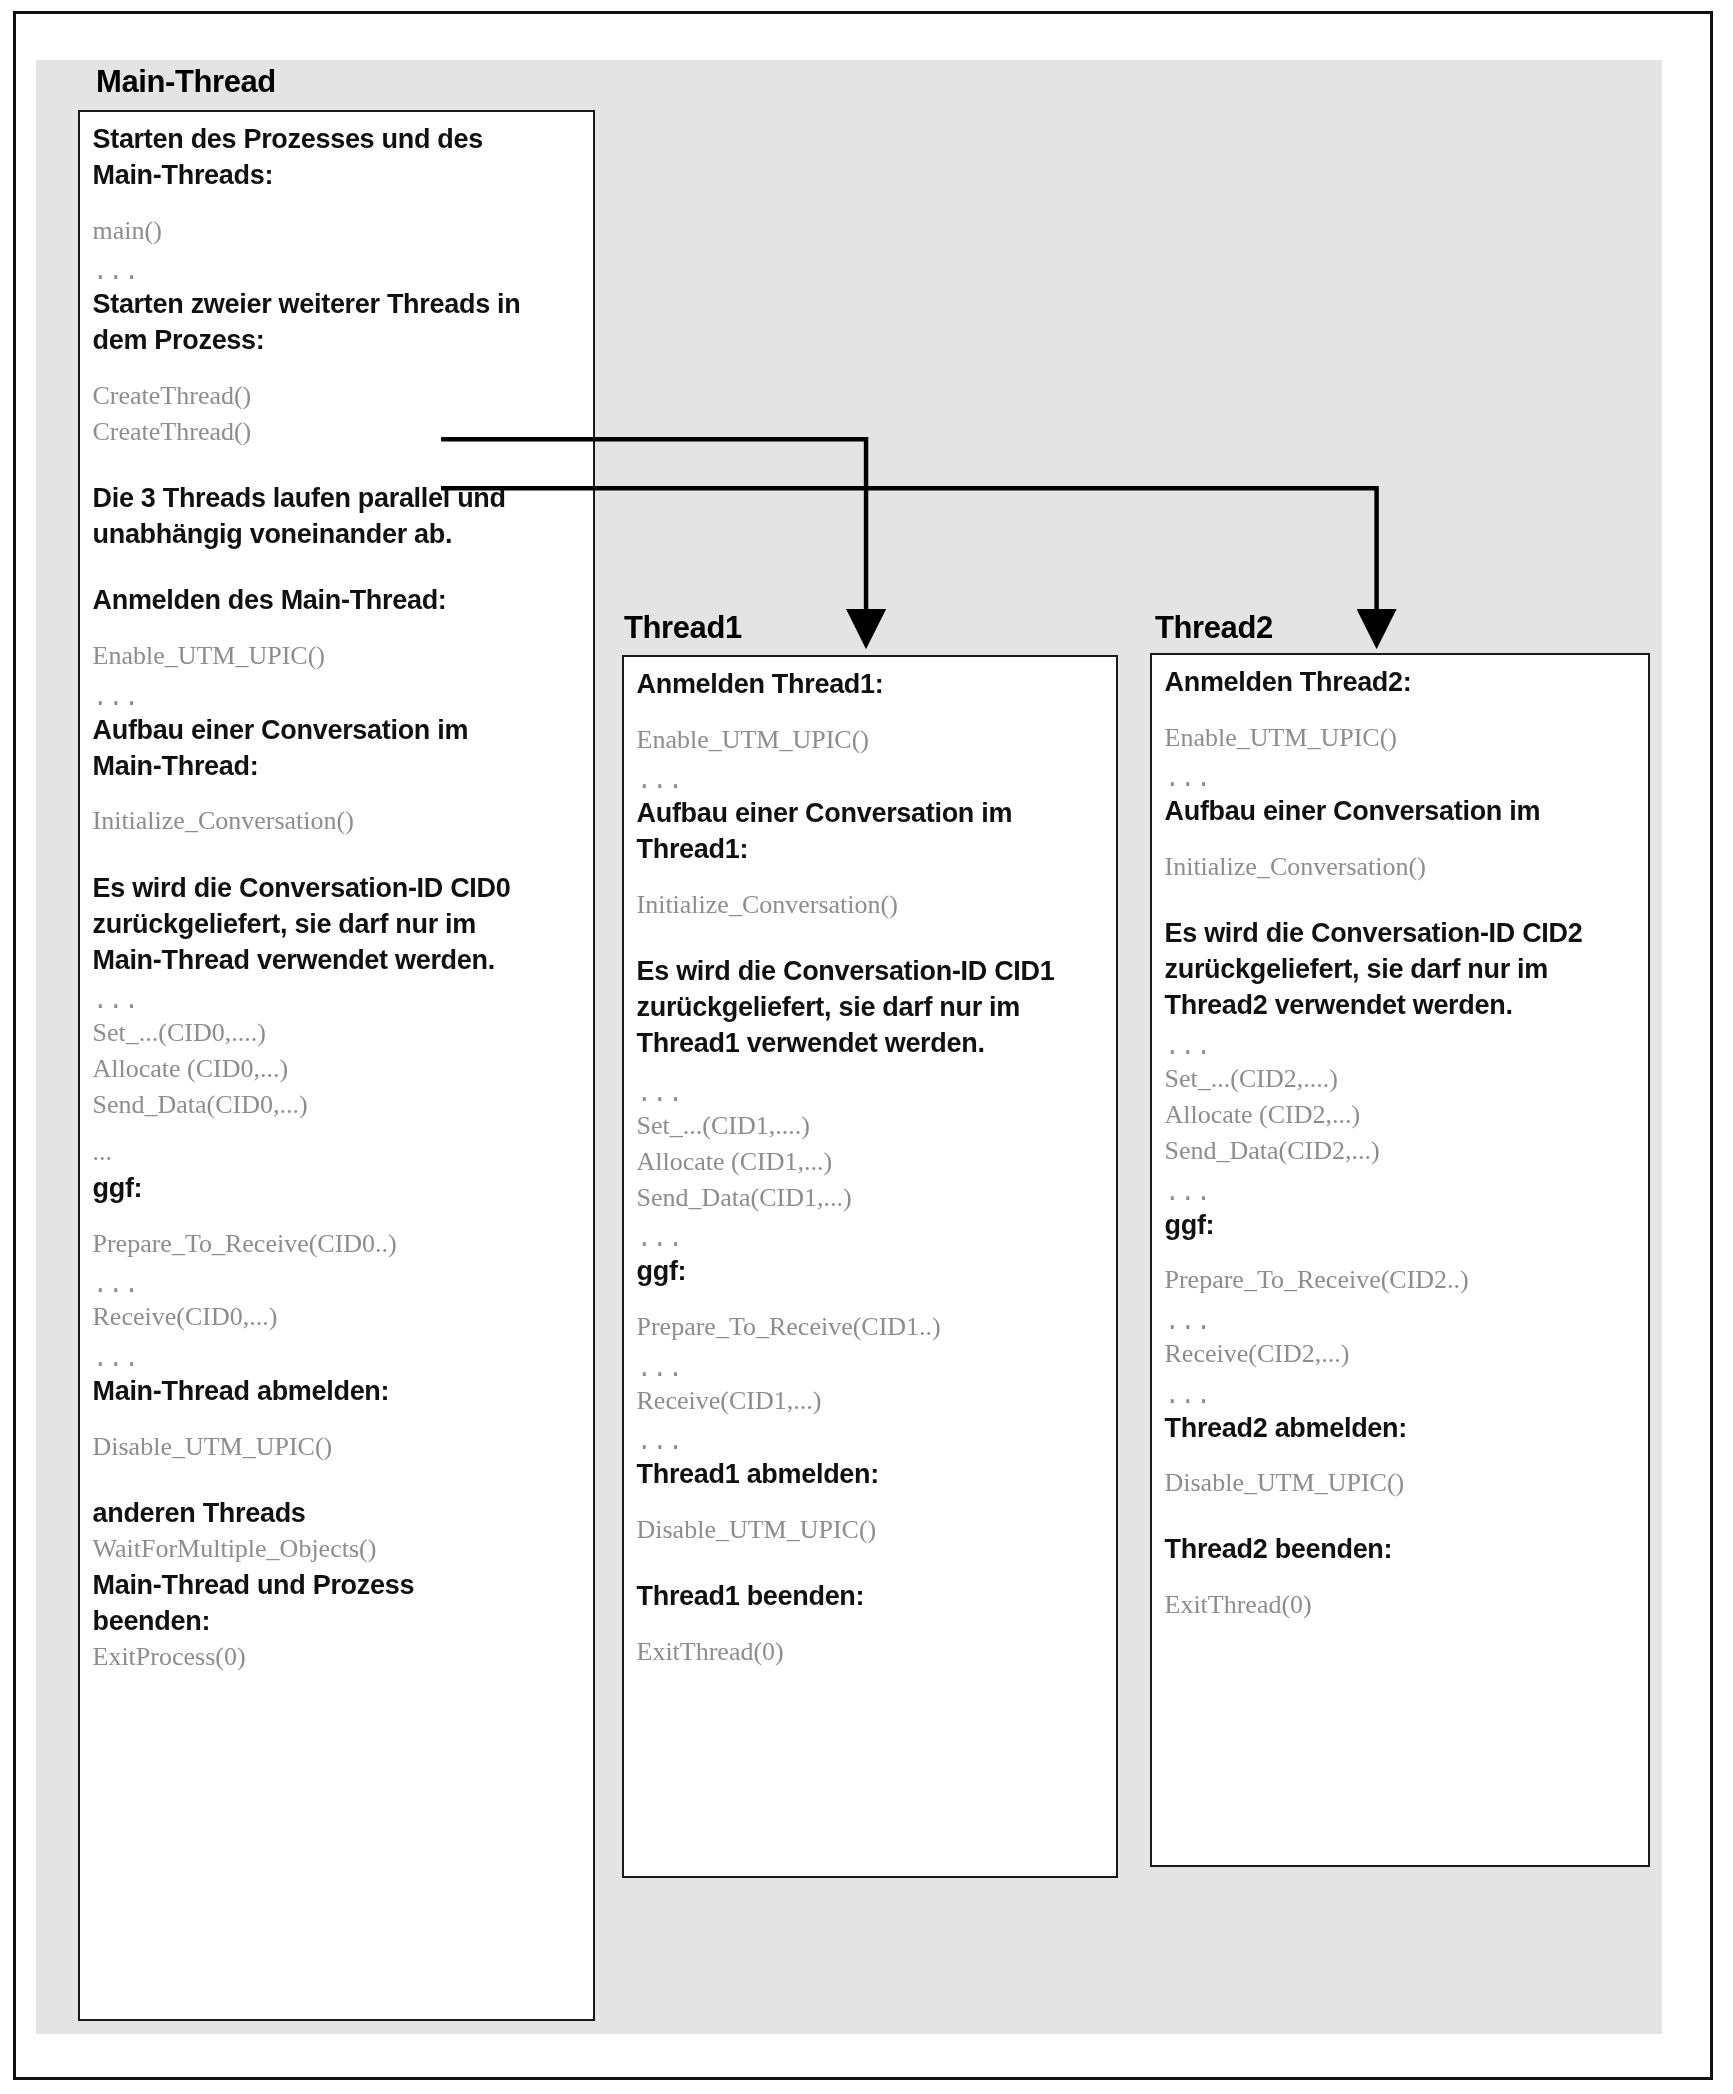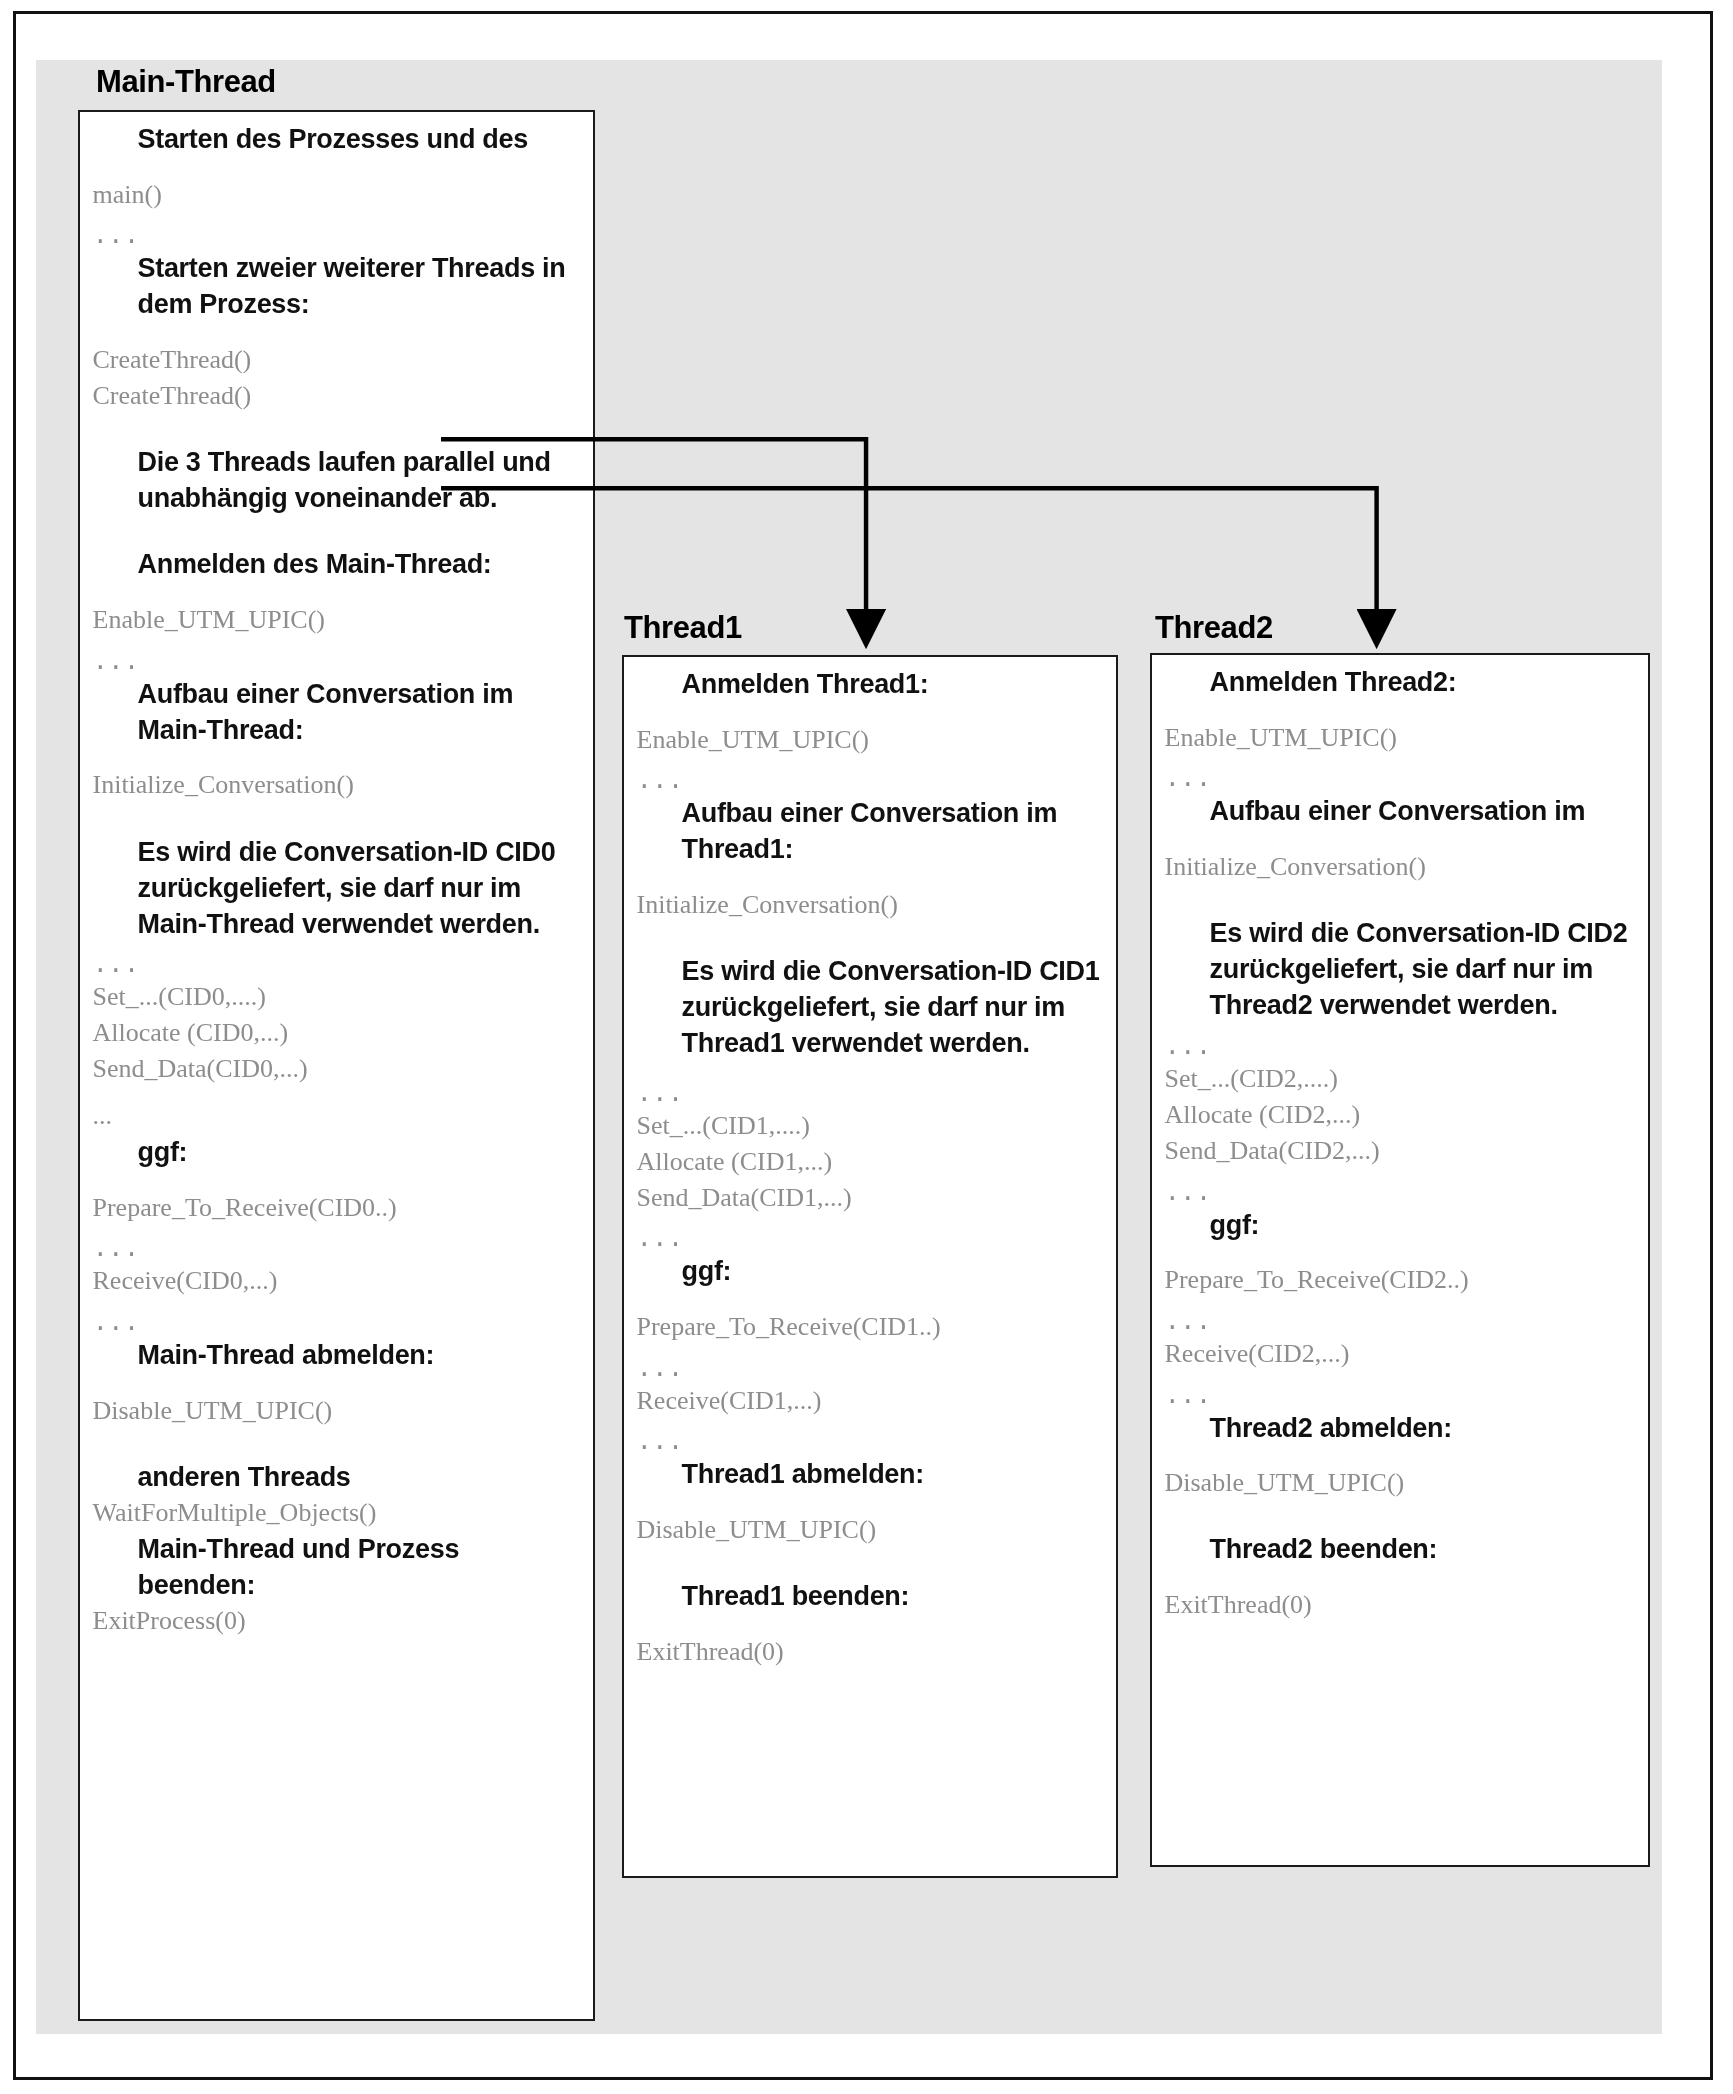--- a/index.html
+++ b/index.html
@@ -70,21 +70,20 @@
     display: block;
     white-space: pre-wrap;
   }
   .prose {
     font-family: "Liberation Sans", sans-serif;
     font-weight: bold;
     font-size: 27px;
     line-height: 36px;
     color: #111111;
     letter-spacing: -0.3px;
-    margin-left: 45px;
   }
   .code {
     font-family: Liberation Serif, serif;
     font-weight: normal;
     font-size: 26px;
     line-height: 36px;
     color: #8d8d8d;
     letter-spacing: 0px;
   }
   .dots {
@@ -122,20 +121,21 @@
   <div class="gray-panel"></div>
 
   <div class="col-title" style="left:96px; top:64px;">Main-Thread</div>
 
   <div class="col-title" style="left:624px; top:610px;">Thread1</div>
 
   <div class="col-title" style="left:1155px; top:610px;">Thread2</div>
 
   <div class="thread-box" id="main-thread-box" style="left:78px; top:110px; width:517px; height:1911px;">
       <span class="line prose">Starten des Prozesses und des</span>
+      <span class="line prose">Main-Threads:</span>
       <span class="spacer"></span>
       <span class="line code">main()</span>
       <span class="spacer-sm"></span>
       <span class="line dots">...</span>
       <span class="line prose">Starten zweier weiterer Threads in</span>
       <span class="line prose">dem Prozess:</span>
       <span class="spacer"></span>
       <span class="line code">CreateThread()</span>
       <span class="line code">CreateThread()</span>
       <span class="spacer"></span>

